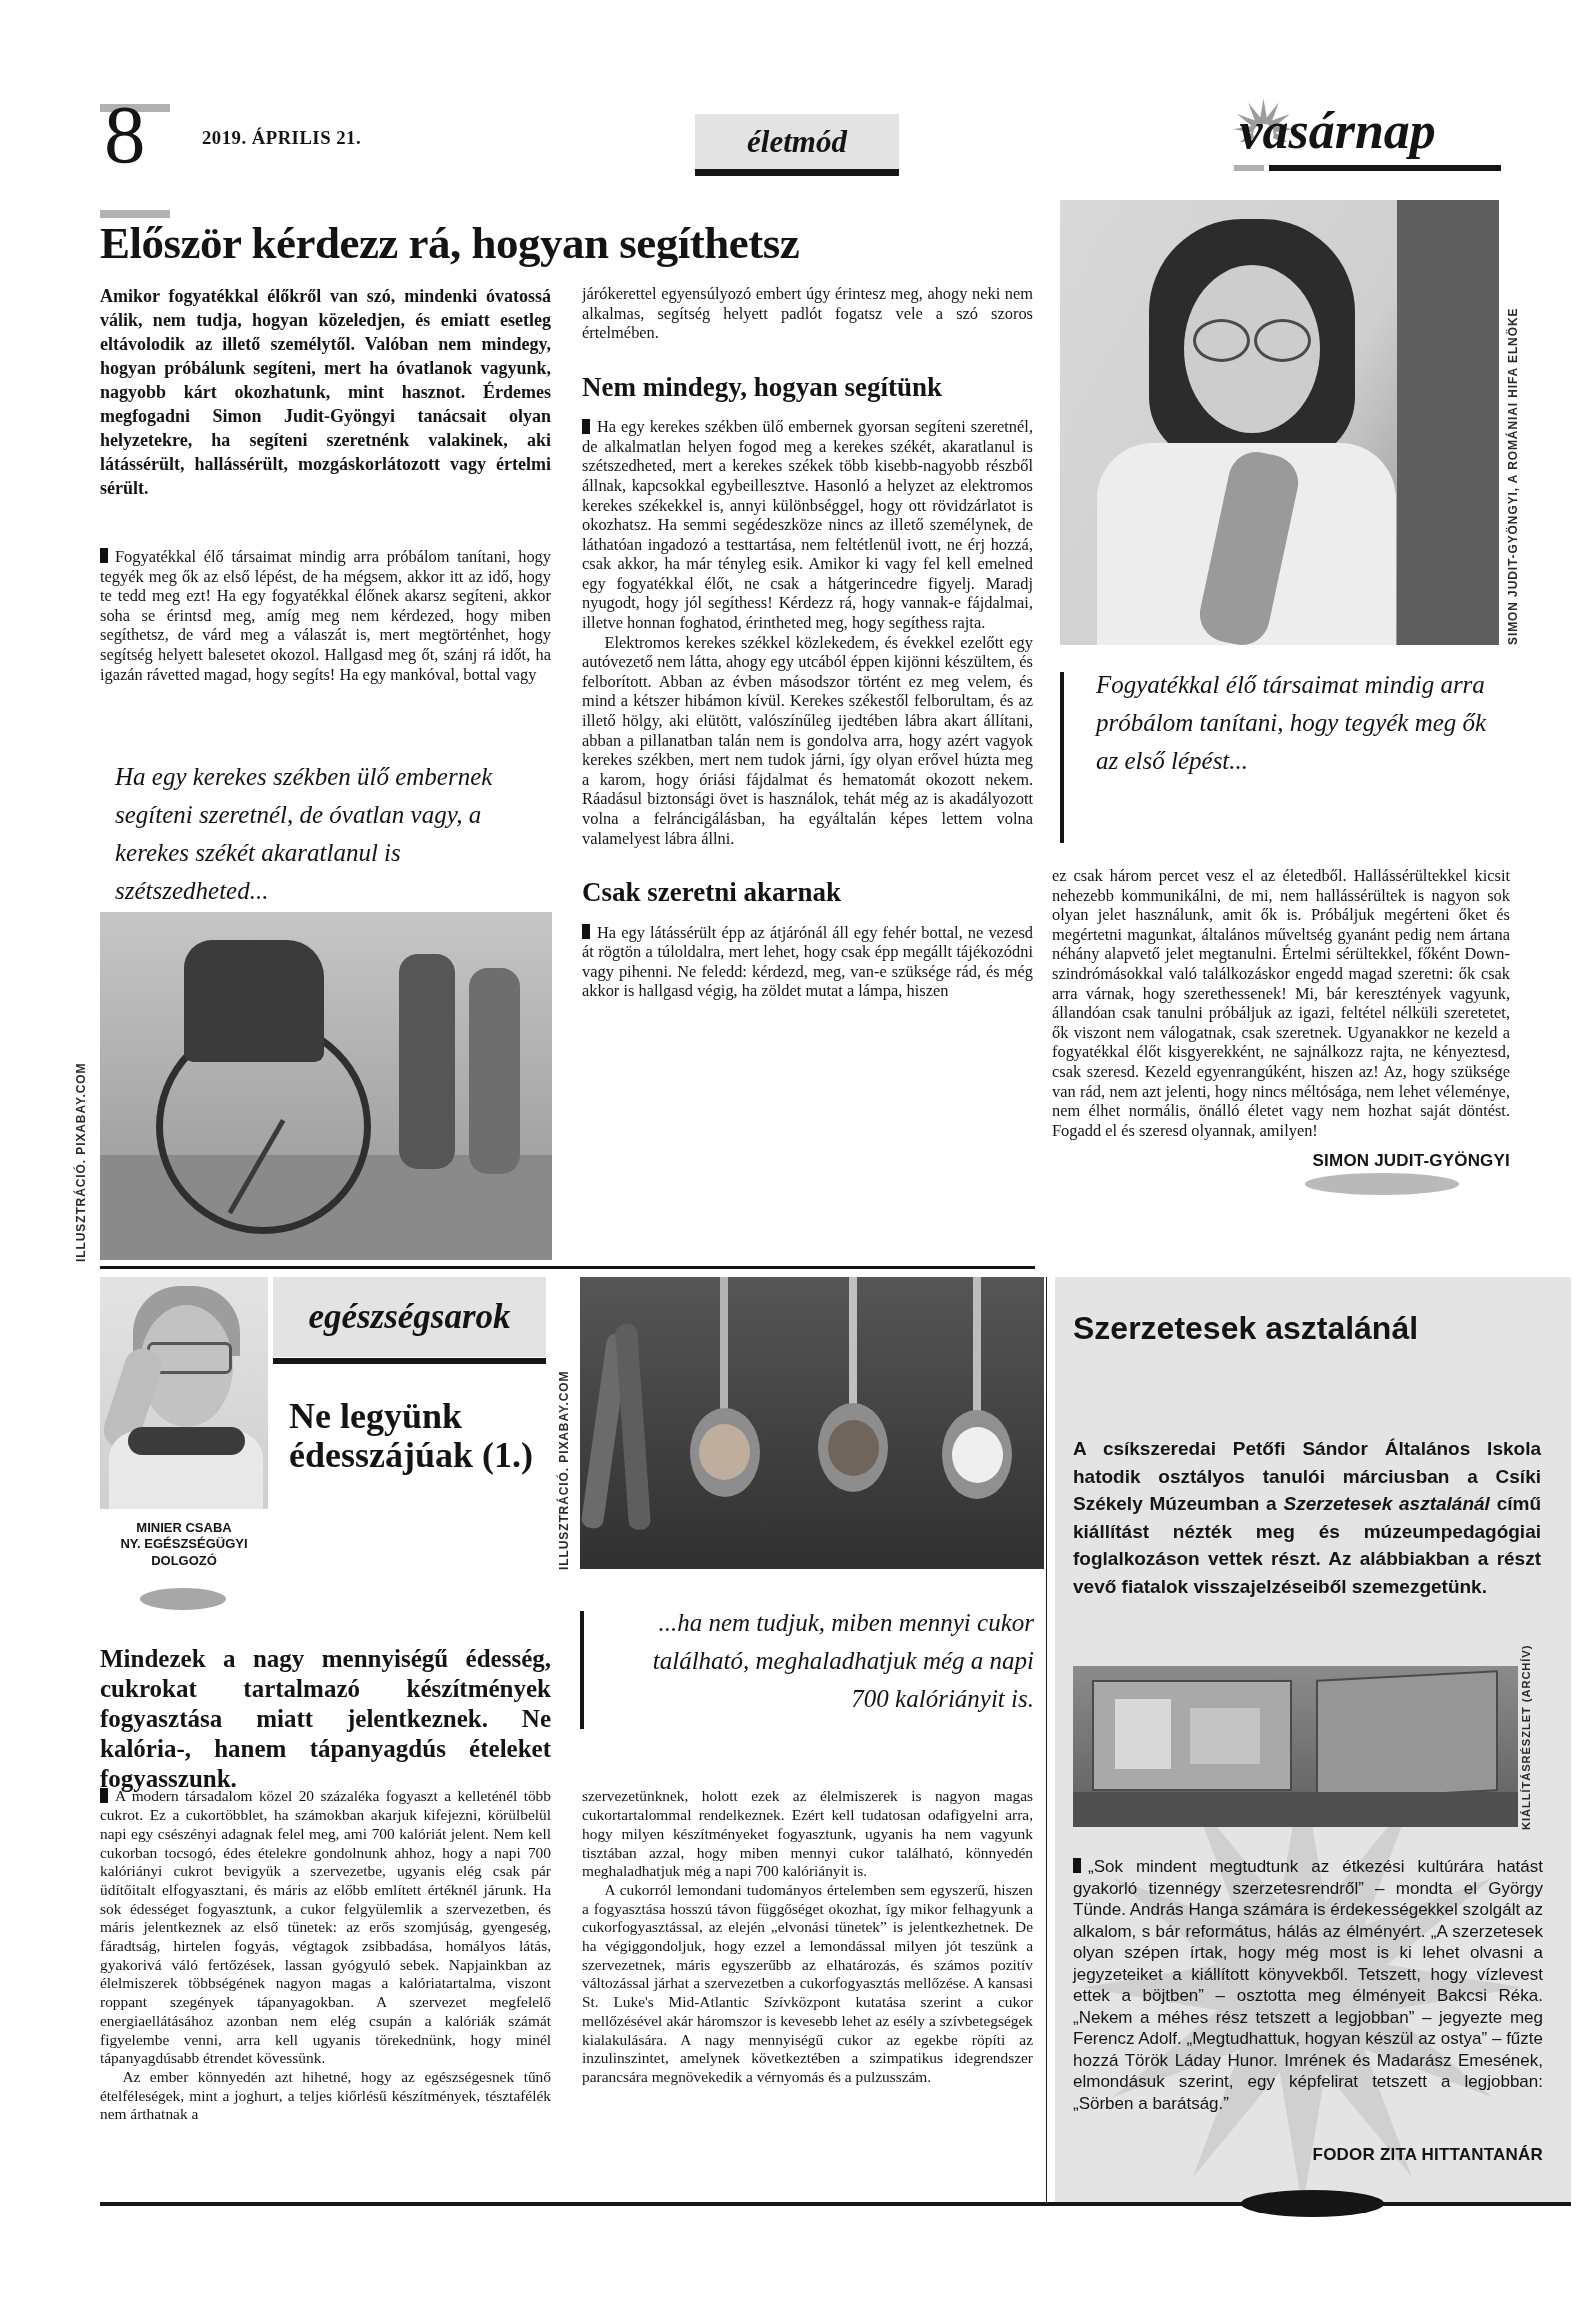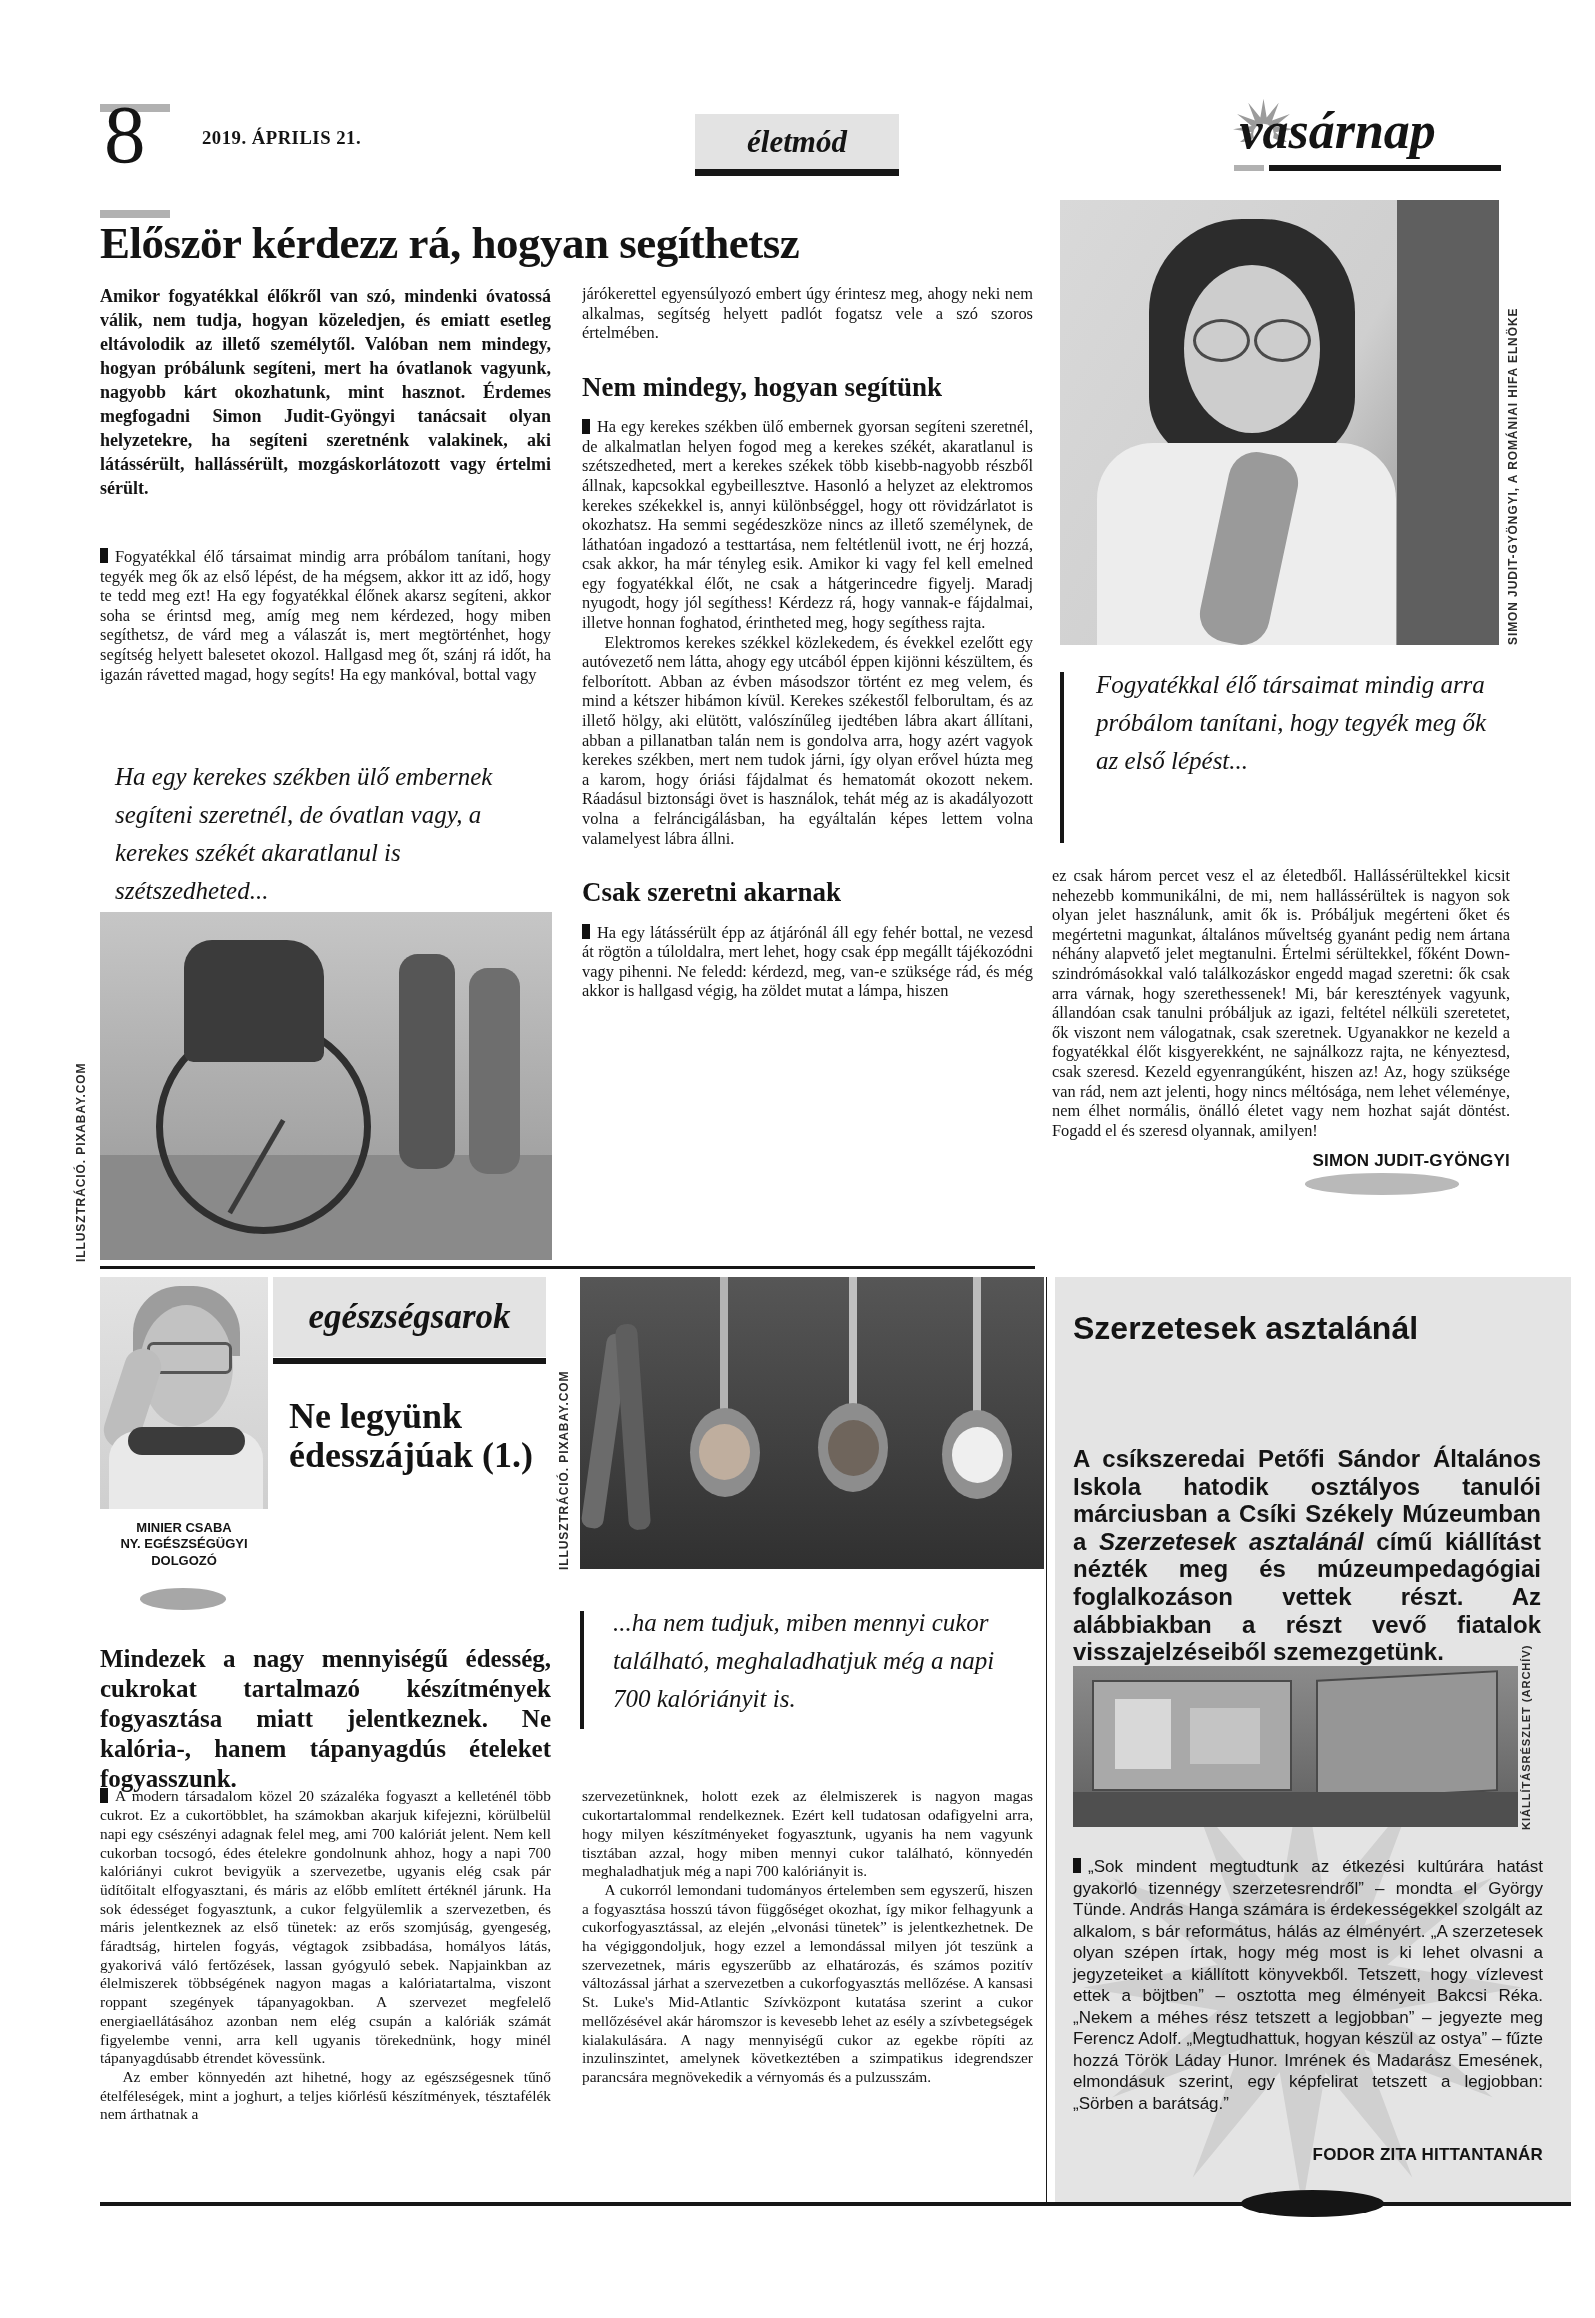--- a/index.html
+++ b/index.html
@@ -147,37 +147,37 @@
     <div class="abs" style="left:269px;top:0px;width:8.4px;height:136px;background:#c0c0c0;"></div>
     <div class="abs ellipse" style="left:238px;top:126px;width:70px;height:89px;background:#8d8d8d;"></div>
     <div class="abs ellipse" style="left:248px;top:143px;width:51px;height:56px;background:#6f655c;"></div>
     <div class="abs" style="left:393px;top:0px;width:8.4px;height:140px;background:#bcbcbc;"></div>
     <div class="abs ellipse" style="left:362px;top:133px;width:70px;height:89px;background:#909090;"></div>
     <div class="abs ellipse" style="left:372px;top:150px;width:51px;height:56px;background:#efefef;"></div>
   </div>
   <div class="vcredit" style="left:557px;top:1332px;height:238px;">ILLUSZTRÁCIÓ. PIXABAY.COM</div>
 
   <div class="abs blackbar" style="left:580px;top:1611px;width:4.2px;height:118px;"></div>
-  <div class="abs pullquote serif" style="left:613px;top:1604px;width:421px;">...ha nem tudjuk, miben mennyi cukor található, meghaladhatjuk még a napi 700 kalóriányit is.</div>
+  <div class="abs pullquote serif" style="left:613px;top:1604px;width:421px;text-align:right;">...ha nem tudjuk, miben mennyi cukor található, meghaladhatjuk még a napi 700 kalóriányit is.</div>
 
   <div class="abs" style="left:582px;top:1771px;width:451px;height:434px;overflow:hidden;padding-top:16.4px;box-sizing:border-box;">
     <p class="body-tight">szervezetünknek, holott ezek az élelmiszerek is nagyon magas cukortartalommal rendelkeznek. Ezért kell tudatosan odafigyelni arra, hogy milyen készítményeket fogyasztunk, ugyanis ha nem vagyunk tisztában azzal, hogy miben mennyi cukor található, könnyedén meghaladhatjuk még a napi 700 kalóriányit is.</p>
     <p class="body-tight indent">A cukorról lemondani tudományos értelemben sem egyszerű, hiszen a fogyasztása hosszú távon függőséget okozhat, így mikor felhagyunk a cukorfogyasztással, az elején „elvonási tünetek” is jelentkezhetnek. De ha végiggondoljuk, hogy ezzel a lemondással milyen jót teszünk a szervezetnek, máris egyszerűbb az elhatározás, és számos pozitív változással járhat a szervezetben a cukorfogyasztás mellőzése. A kansasi St. Luke's Mid-Atlantic Szívközpont kutatása szerint a cukor mellőzésével akár háromszor is kevesebb lehet az esély a szívbetegségek kialakulására. A nagy mennyiségű cukor az egekbe röpíti az inzulinszintet, amelynek következtében a szimpatikus idegrendszer parancsára megnövekedik a vérnyomás és a pulzusszám.</p>
   </div>
 
   <div class="abs" style="left:1046px;top:1277px;width:1.4px;height:926px;background:#1a1a1a;"></div>
 
   <div class="abs" style="left:1055px;top:1277px;width:516px;height:926px;background:#e4e4e4;overflow:hidden;">
     <svg class="abs" style="left:28px;top:491px;" width="439" height="439" viewBox="0 0 100 100">
       <polygon fill="#d0d0d0" points="50,0 55.2,30.7 75,6.7 64.1,35.9 93.3,25 69.3,44.8 100,50 69.3,55.2 93.3,75 64.1,64.1 75,93.3 55.2,69.3 50,100 44.8,69.3 25,93.3 35.9,64.1 6.7,75 30.7,55.2 0,50 30.7,44.8 6.7,25 35.9,35.9 25,6.7 44.8,30.7"></polygon>
     </svg>
 
     <h2 class="abs sans bold" style="left:18px;top:35px;width:467px;margin:0;font-size:32px;line-height:1.05;">Szerzetesek asztalánál</h2>
 
-    <div class="abs sans bold just" style="left:18px;top:168px;width:468px;font-size:24px;line-height:27.6px;">
+    <div class="abs sans bold just" style="left:18px;top:158px;width:468px;font-size:19px;line-height:27.6px;">
       <span>A csíkszeredai Petőfi Sándor Általános Iskola hatodik osztályos tanulói márciusban a Csíki Székely Múzeumban a </span><span class="ital">Szerzetesek asztalánál</span><span> című kiállítást nézték meg és múzeumpedagógiai foglalkozáson vettek részt. Az alábbiakban a részt vevő fiatalok visszajelzéseiből szemezgetünk.</span>
     </div>
 
     <div class="photo" style="left:18px;top:389px;width:445px;height:161px;background:linear-gradient(#8b8b8b,#5e5e5e);">
       <div class="abs" style="left:18.7px;top:14px;width:196px;height:107px;background:#a9a9a9;border:2.8px solid #4a4a4a;"></div>
       <div class="abs" style="left:243px;top:9.3px;width:178px;height:117px;background:#969696;border:2.8px solid #4a4a4a;transform:skewY(-3deg);"></div>
       <div class="abs" style="left:0px;top:126px;width:445px;height:35px;background:#4f4f4f;"></div>
       <div class="abs" style="left:42px;top:33px;width:56px;height:70px;background:#d8d8d8;"></div>
       <div class="abs" style="left:117px;top:42px;width:70px;height:56px;background:#c4c4c4;"></div>
     </div>

